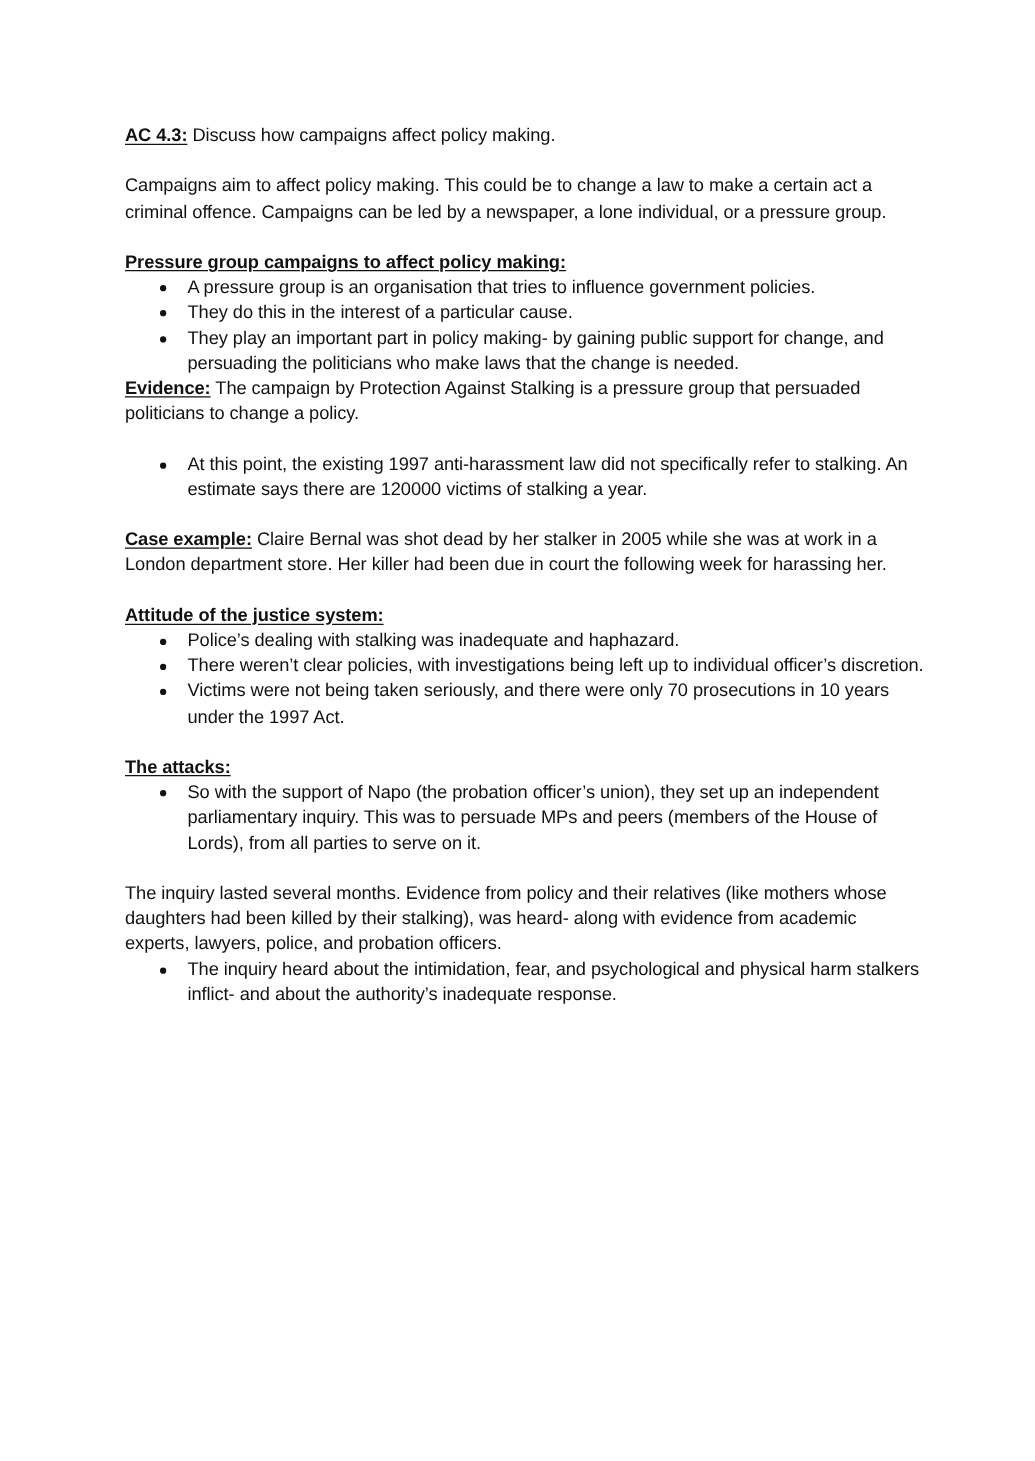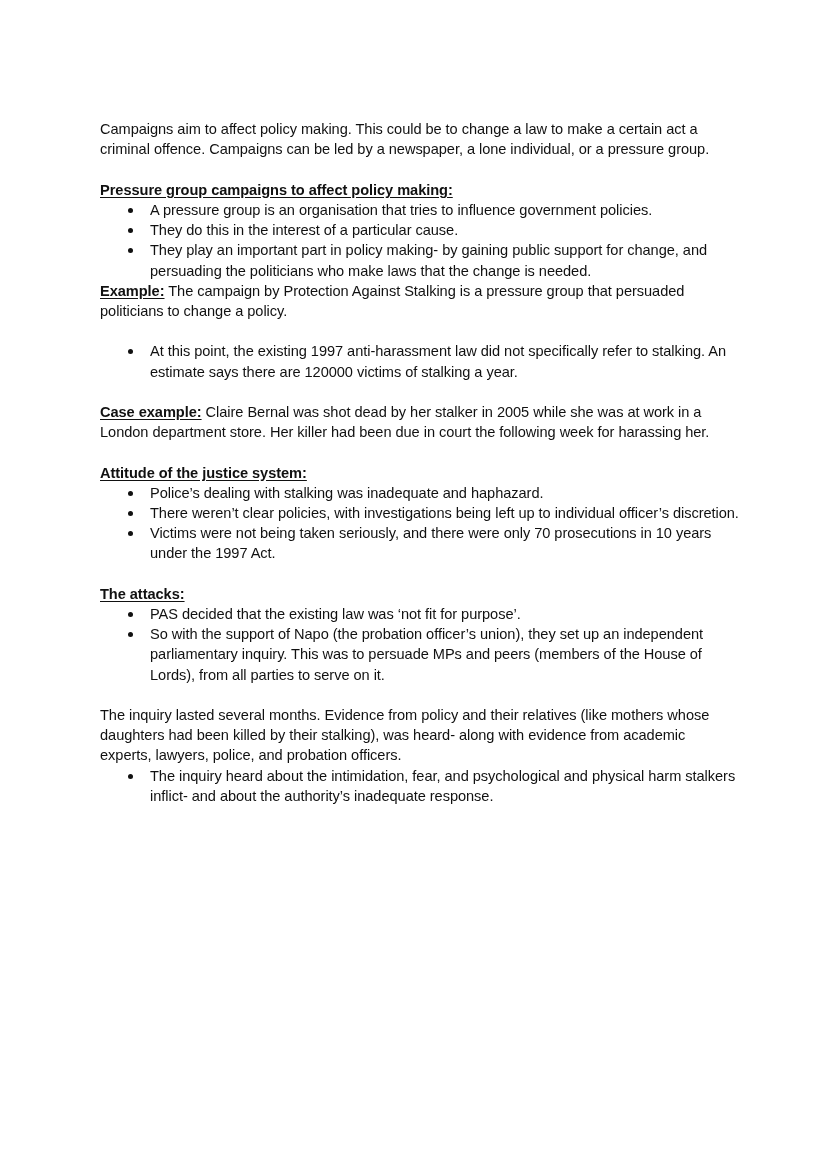--- a/index.html
+++ b/index.html
@@ -50,34 +50,35 @@
       border-radius: 50%;
       background: #111111;
     }
     .list-spaced-top { }
   </style>
 </head>
 <body>
 
 <div class="page">
 
+  <p><span class="label">AC 4.3:</span><span> Discuss how campaigns affect policy making.</span></p>
 
   <div class="gap"></div>
 
   <p>Campaigns aim to affect policy making. This could be to change a law to make a certain act a criminal offence. Campaigns can be led by a newspaper, a lone individual, or a pressure group.</p>
 
   <div class="gap"></div>
 
   <p class="label">Pressure group campaigns to affect policy making:</p>
   <ul class="bullets list-spaced-top">
     <li>A pressure group is an organisation that tries to influence government policies.</li>
     <li>They do this in the interest of a particular cause.</li>
     <li>They play an important part in policy making- by gaining public support for change, and persuading the politicians who make laws that the change is needed.</li>
   </ul>
-  <p><span class="label">Example:</span><span> The campaign by Protection Against Stalking is a pressure group that persuaded politicians to change a policy.</span></p>
+  <p><span class="label">Evidence:</span><span> The campaign by Protection Against Stalking is a pressure group that persuaded politicians to change a policy.</span></p>
 
   <div class="gap"></div>
 
   <ul class="bullets">
     <li>At this point, the existing 1997 anti-harassment law did not specifically refer to stalking. An estimate says there are 120000 victims of stalking a year.</li>
   </ul>
 
   <div class="gap"></div>
 
   <p><span class="label">Case example:</span><span> Claire Bernal was shot dead by her stalker in 2005 while she was at work in a London department store. Her killer had been due in court the following week for harassing her.</span></p>
@@ -88,21 +89,20 @@
   <ul class="bullets">
     <li>Police’s dealing with stalking was inadequate and haphazard.</li>
     <li>There weren’t clear policies, with investigations being left up to individual officer’s discretion.</li>
     <li>Victims were not being taken seriously, and there were only 70 prosecutions in 10 years under the 1997 Act.</li>
   </ul>
 
   <div class="gap"></div>
 
   <p class="label">The attacks:</p>
   <ul class="bullets">
-    <li>PAS decided that the existing law was ‘not fit for purpose’.</li>
     <li>So with the support of Napo (the probation officer’s union), they set up an independent parliamentary inquiry. This was to persuade MPs and peers (members of the House of Lords), from all parties to serve on it.</li>
   </ul>
 
   <div class="gap"></div>
 
   <p>The inquiry lasted several months. Evidence from policy and their relatives (like mothers whose daughters had been killed by their stalking), was heard- along with evidence from academic experts, lawyers, police, and probation officers.</p>
   <ul class="bullets">
     <li>The inquiry heard about the intimidation, fear, and psychological and physical harm stalkers inflict- and about the authority’s inadequate response.</li>
   </ul>
 

